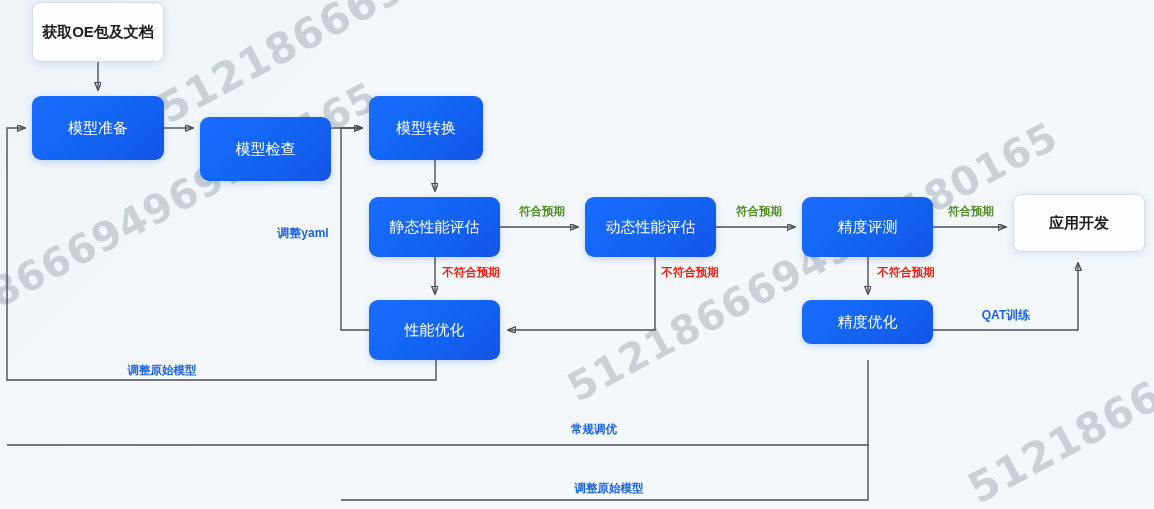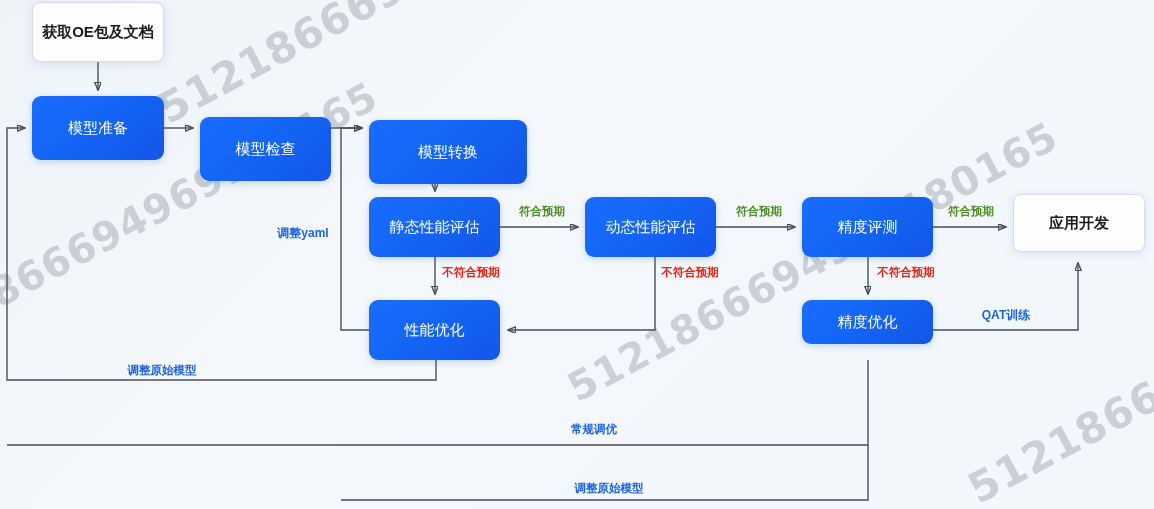--- a/index.html
+++ b/index.html
@@ -118,21 +118,21 @@
   </div>
 
   <div class="node proc" style="left:32px;top:96px;width:132px;height:64px;">
     <span>模型准备</span>
   </div>
 
   <div class="node proc" style="left:200px;top:96px;width:131px;height:64px;margin-top:21px;">
     <span>模型检查</span>
   </div>
 
-  <div class="node proc" style="left:369px;top:96px;width:158px;height:64px;margin-top:24px;">
+  <div class="node proc" style="left:369px;top:96px;width:114px;height:64px;">
     <span>模型转换</span>
   </div>
 
   <div class="node proc" style="left:369px;top:197px;width:131px;height:60px;">
     <span>静态性能评估</span>
   </div>
 
   <div class="node proc" style="left:585px;top:197px;width:131px;height:60px;text-align:center;">
     <span>动态性能评估</span>
   </div>

